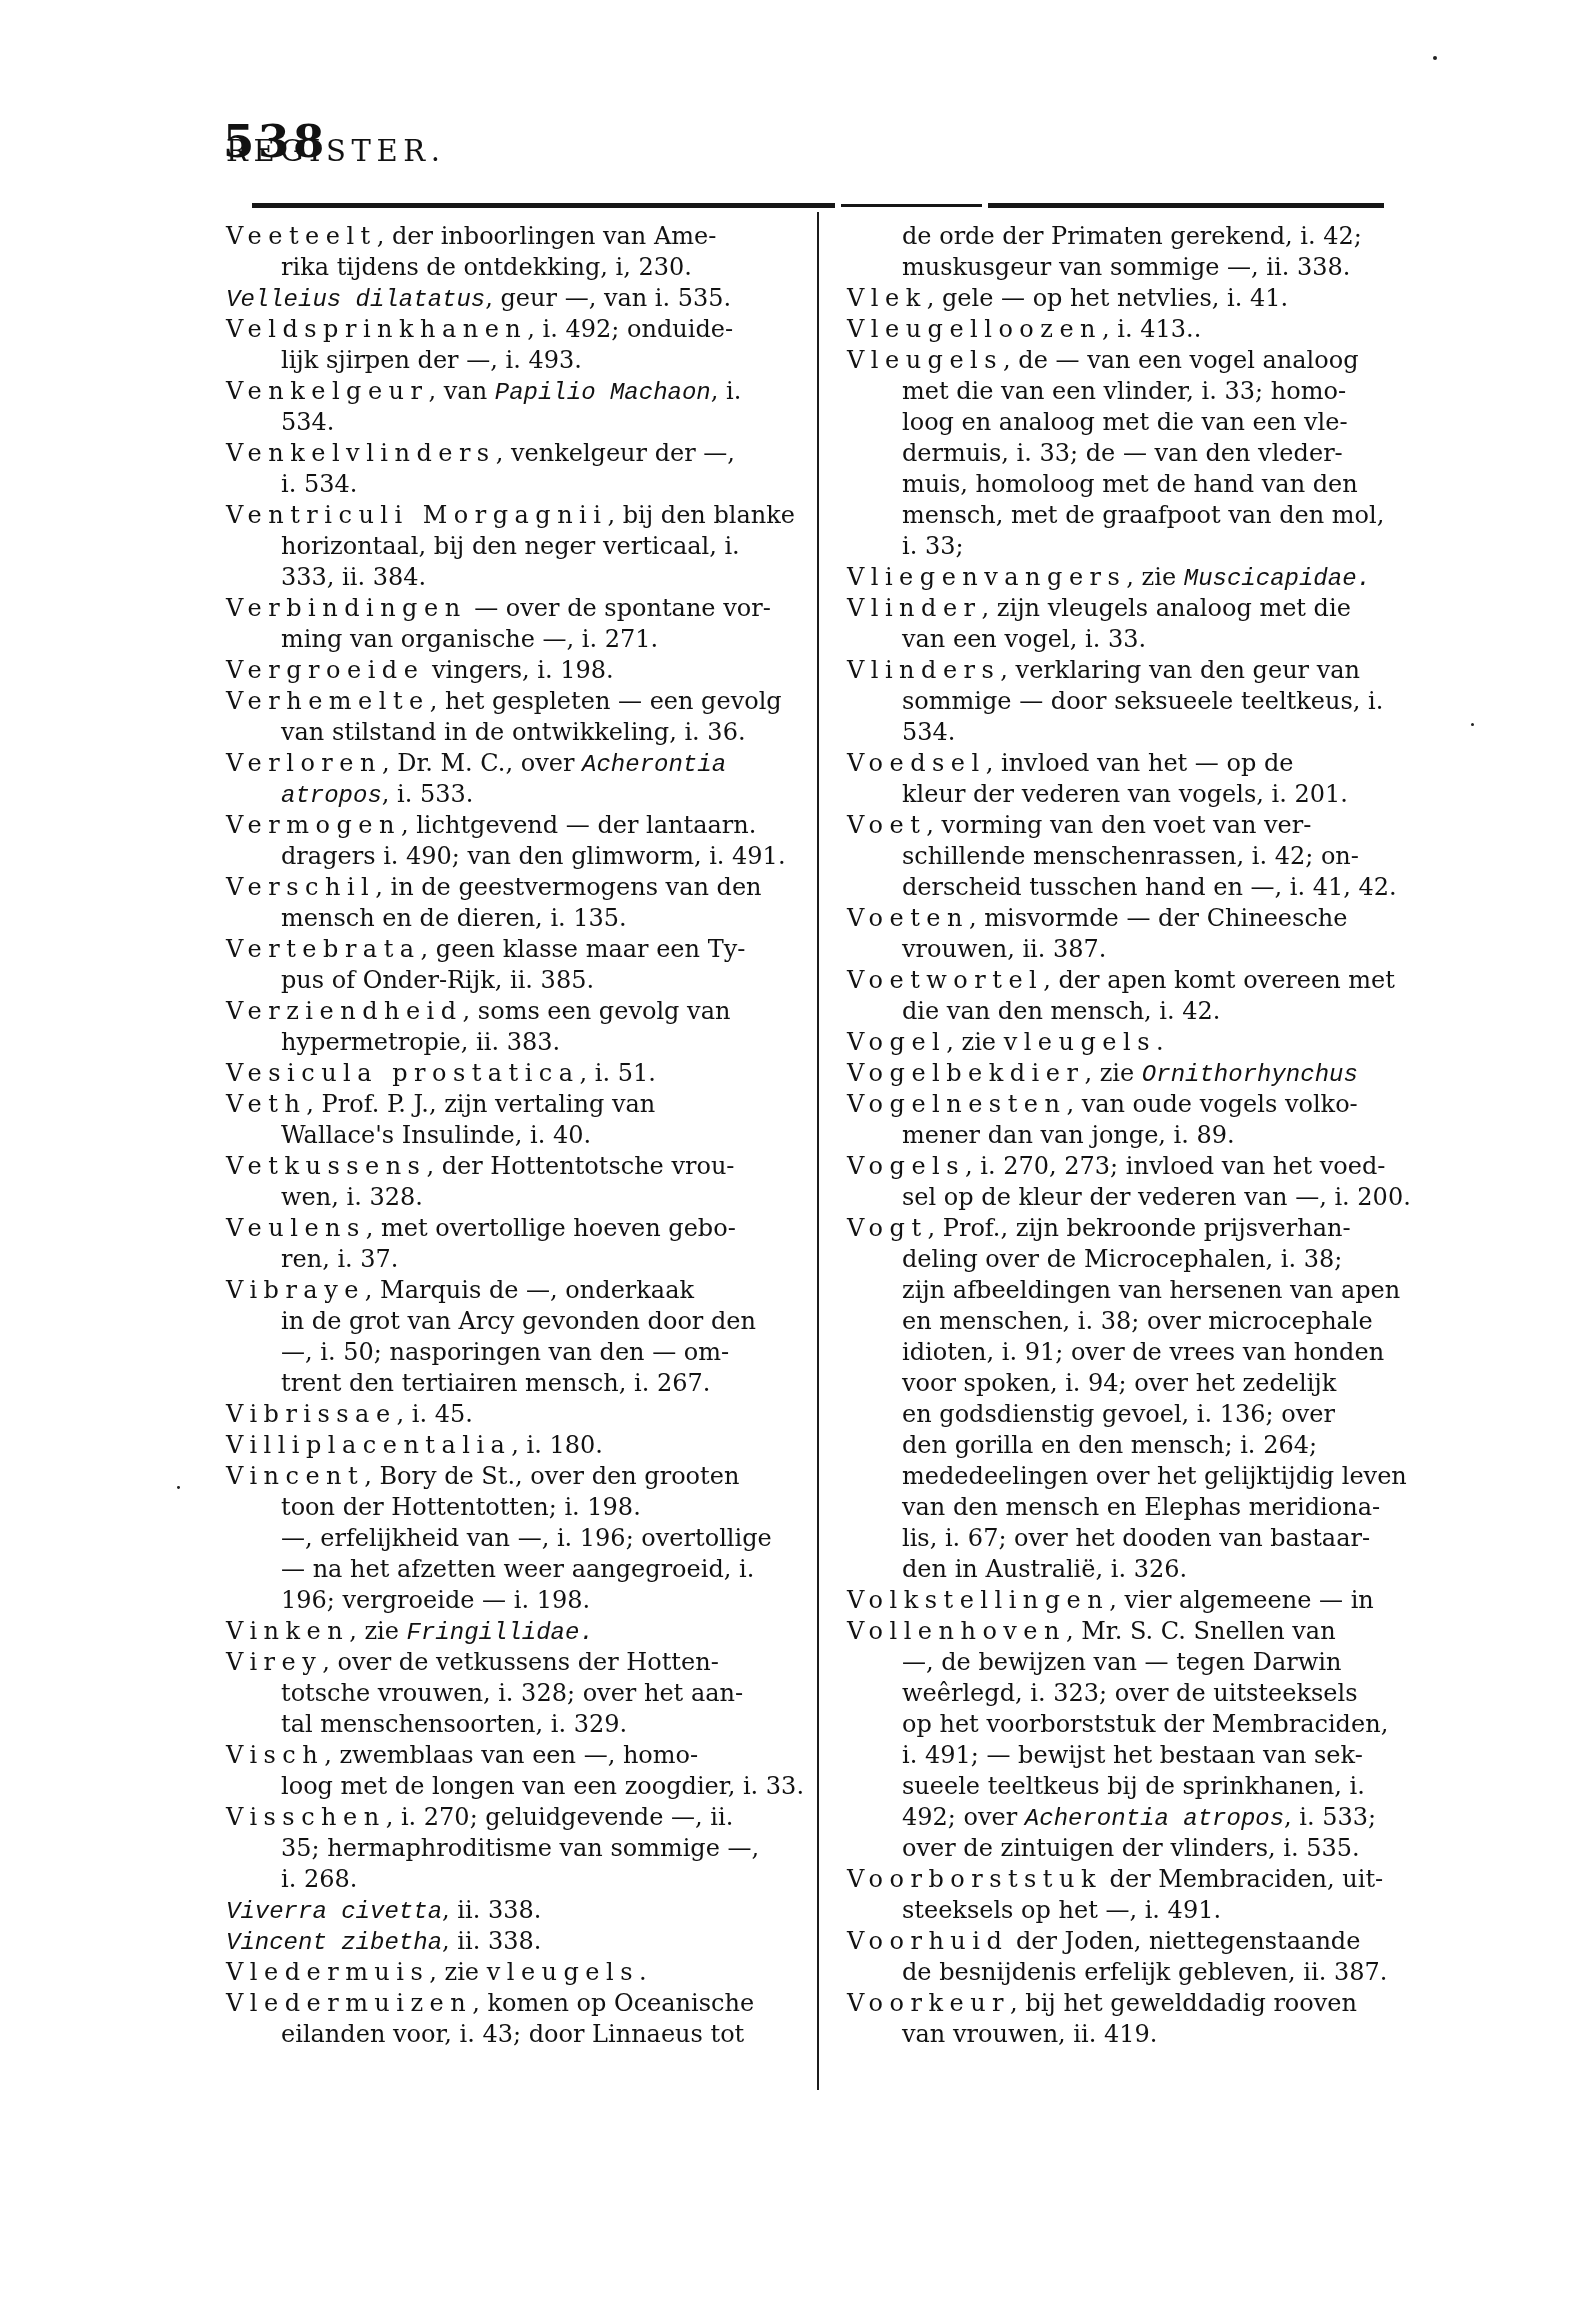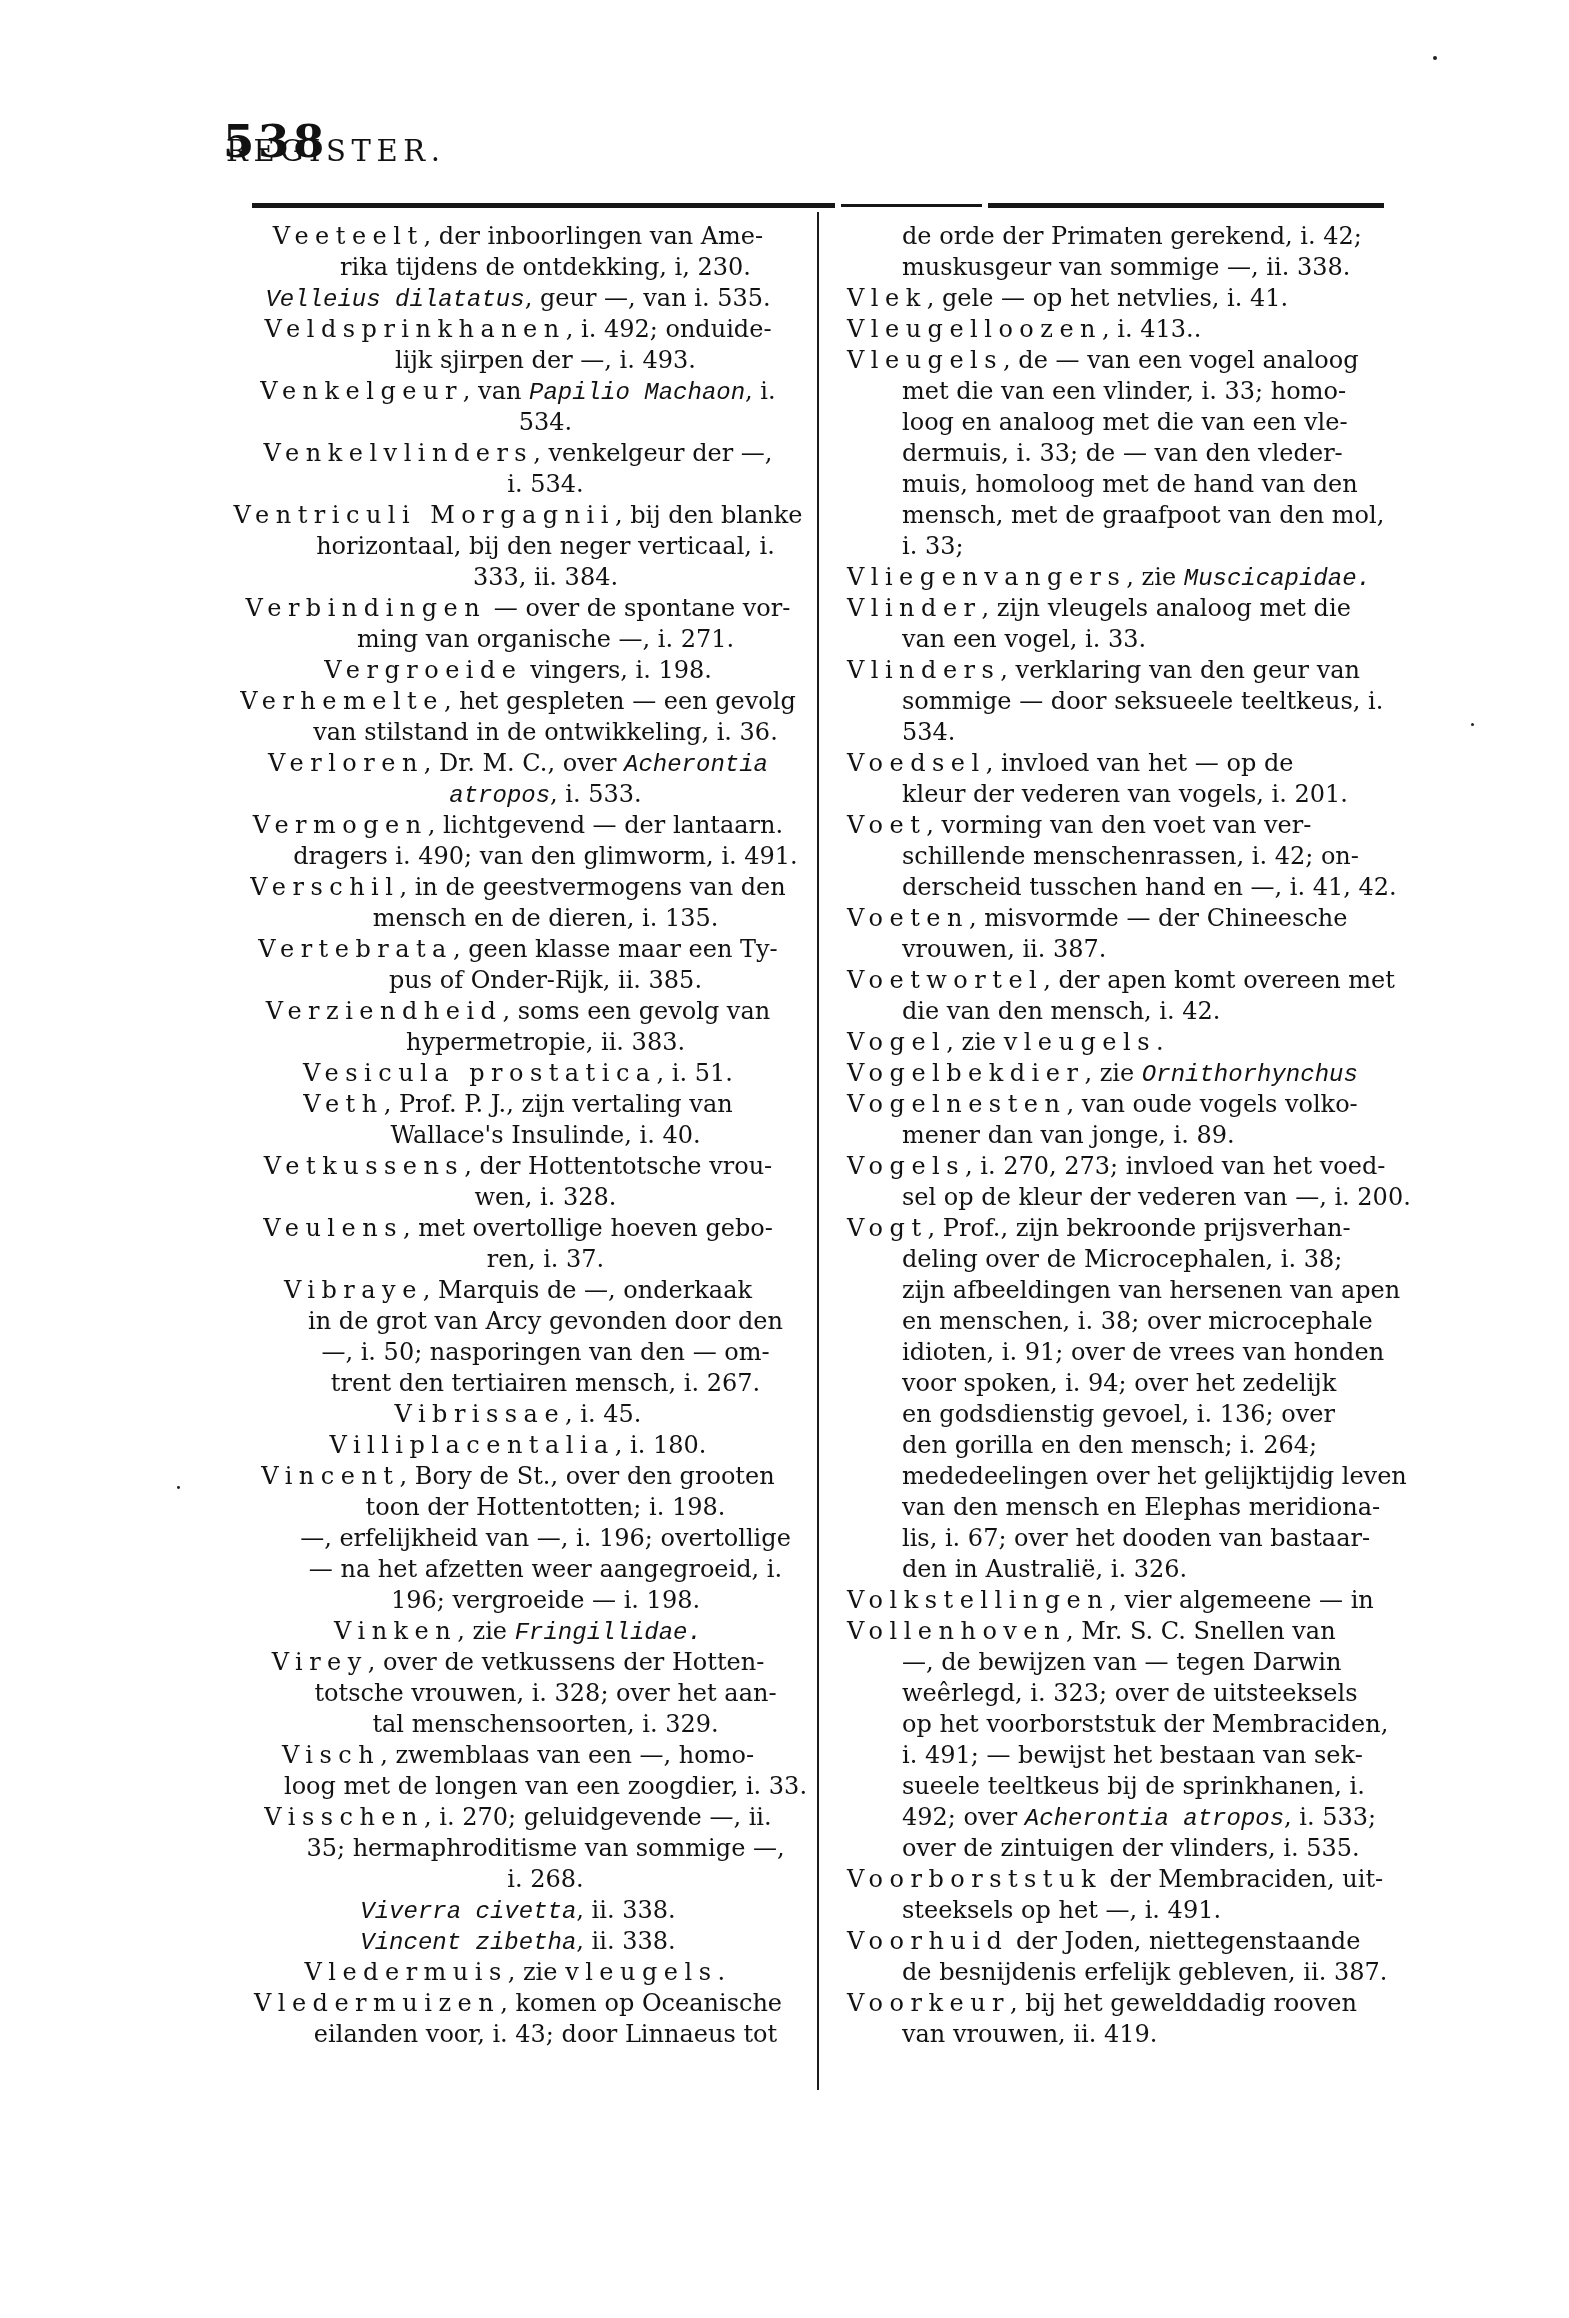--- a/index.html
+++ b/index.html
@@ -25,21 +25,21 @@
   #rule-3 { left:988px; top:203px; width:396px; }
   .column-divider {
     position:absolute; left:817px; top:212px;
     width:1.9px; height:1878px; background:#1c1c1c;
   }
   .col {
     position:absolute; top:221px;
     font-size:24px; line-height:31px;
     white-space:nowrap;
   }
-  #col-left  { left:226px;  width:584px;text-align:center; }
+  #col-left  { left:226px;  width:584px; }
   #col-right { left:847px; width:589px; }
   .line { height:31px; }
   .line.ind { padding-left:55px; }
   .hw { letter-spacing:0.27em; }
   .it { font-style:italic;font-family:Liberation Mono, monospace; }
   .speck { position:absolute; background:#222; border-radius:50%; }
   #speck-1 { left:1433px; top:56px;  width:4.2px;  height:4.2px; }
   #speck-2 { left:1471px; top:723px; width:3.2px;  height:3.2px; }
   #speck-3 { left:177px;  top:1486px; width:2.8px;  height:2.8px; }
 </style>

